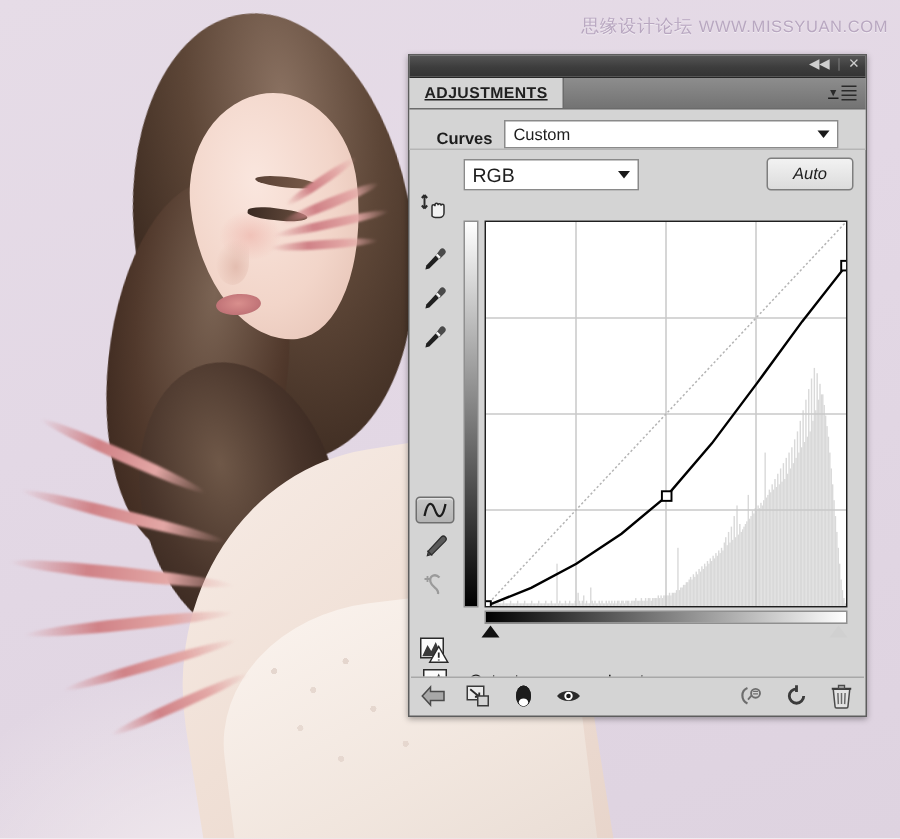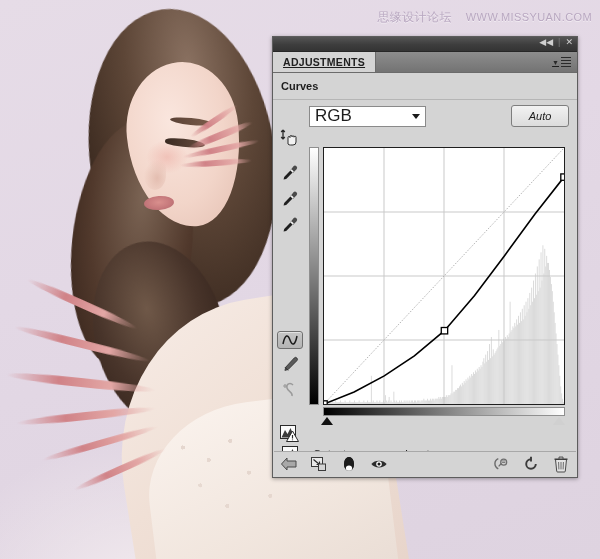--- a/index.html
+++ b/index.html
@@ -120,21 +120,21 @@
 
   
   #watermark {
     position: absolute; right: 8px; top: 9px;
     color: #b8a7c0;
     font-size: 11px;
     letter-spacing: .4px;
     white-space: nowrap;
     text-shadow: 0 1px 0 rgba(255,255,255,.5);
   }
-  #watermark .cn { font-size: 12px; margin-right: 14px; }
+  #watermark .cn { font-size: 12px; margin-right: 4px; }
 
   
   #panel {
     position: absolute;
     left: 272px; top: 36px;
     width: 306px; height: 442px;
     background: #d4d4d4;
     border: 1px solid #5d5d5d;
     box-shadow: 0 1px 4px rgba(0,0,0,.35);
     font-size: 11px;
@@ -178,23 +178,23 @@
     padding-right: 6px; color: #2a2a2a;
   }
   #panel-menu .caret { font-size: 7px; }
   #panel-menu .lines { display: inline-block; width: 10px; }
   #panel-menu .lines i {
     display: block; height: 1px; background: #2a2a2a; margin: 2px 0;
   }
 
   
   #preset-row {
-    display: flex; align-items: center;
+    display: flex; align-items: flex-end;
     height: 26px;
-    padding: 0 8px;
+    padding: 0 18px;
     gap: 8px;
     background: #d4d4d4;
     border-bottom: 1px solid #b5b5b5;
   }
   #preset-label { font-weight: bold; font-size: 11px; }
   #preset-select {
     flex: 1;
     height: 17px;
     background: #ffffff;
     border: 1px solid #8a8a8a;
@@ -215,21 +215,21 @@
     height: 32px;
     padding: 0 8px 0 36px;
     gap: 8px;
   }
   #channel-select {
     width: 105px; height: 19px;
     background: #ffffff;
     border: 1px solid #8a8a8a;
     display: flex; align-items: center; justify-content: space-between;
     padding: 0 5px;
-    font-size: 17px;
+    font-size: 13px;
   }
   #auto-button {
     margin-left: auto;
     width: 56px; height: 20px;
     border: 1px solid #7e7e7e;
     border-radius: 3px;
     background: linear-gradient(180deg, #f2f2f2 0%, #dcdcdc 100%);
     display: flex; align-items: center; justify-content: center;
     font-size: 11px;
     font-style: italic;
@@ -382,20 +382,24 @@
             <i></i>
             <i></i>
             <i></i>
             <i></i>
           </span>
       </div>
     </div>
 
     <div id="preset-row">
       <span id="preset-label">Curves</span>
+      <div id="preset-select">
+        <span>Custom</span>
+        <span class="caret-dn"></span>
+      </div>
     </div>
 
     <div id="channel-row">
       <div id="channel-select">
         <span>RGB</span>
         <span class="caret-dn"></span>
       </div>
       <div id="auto-button">
         <span>Auto</span>
       </div>

